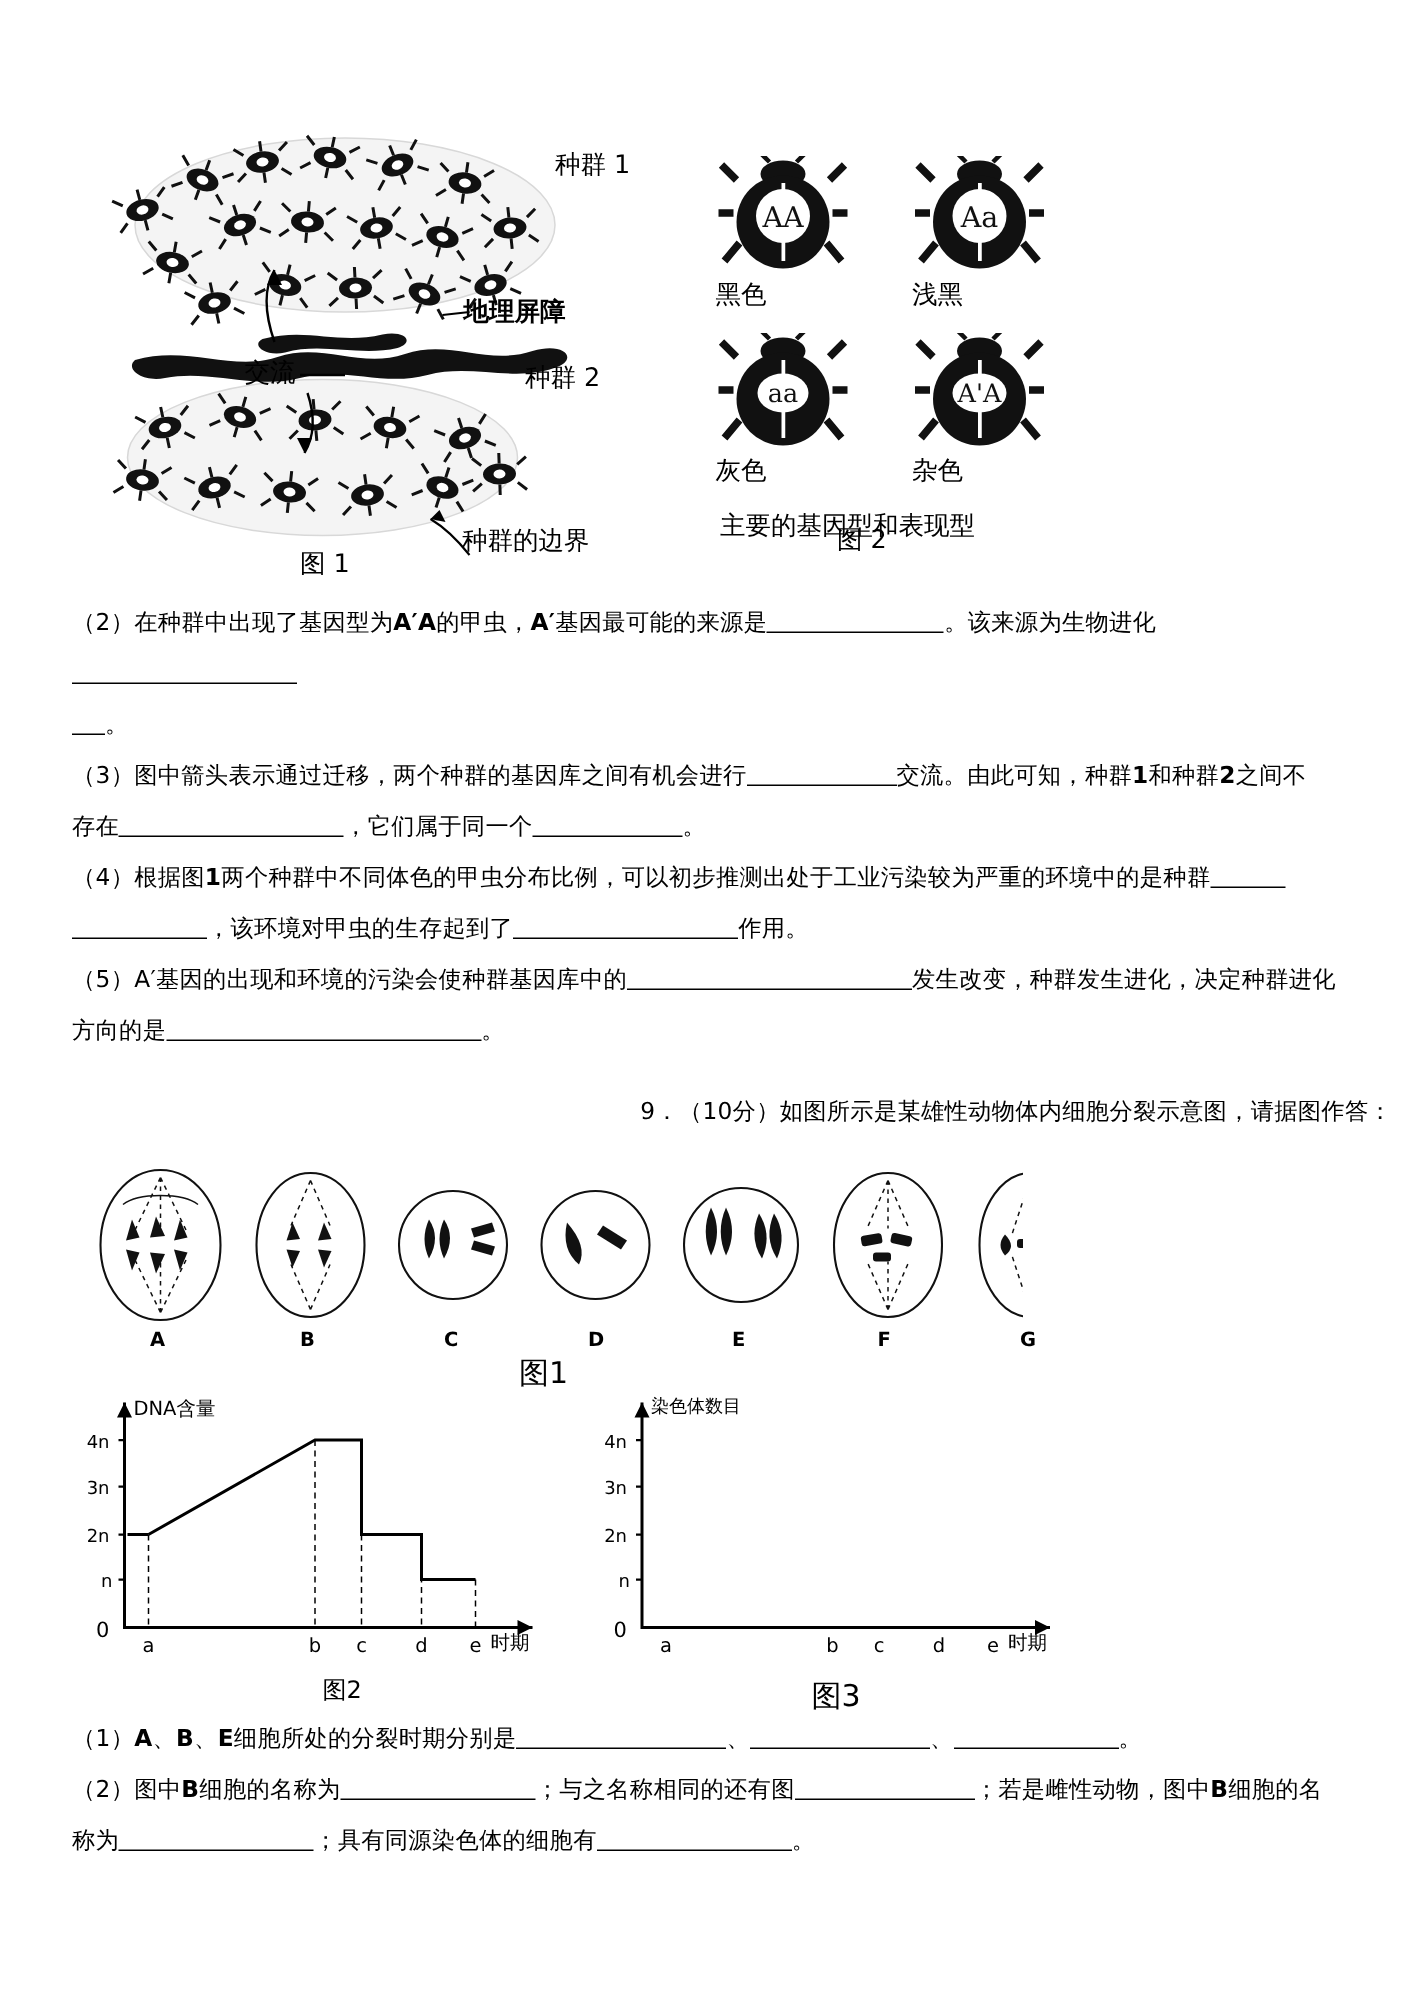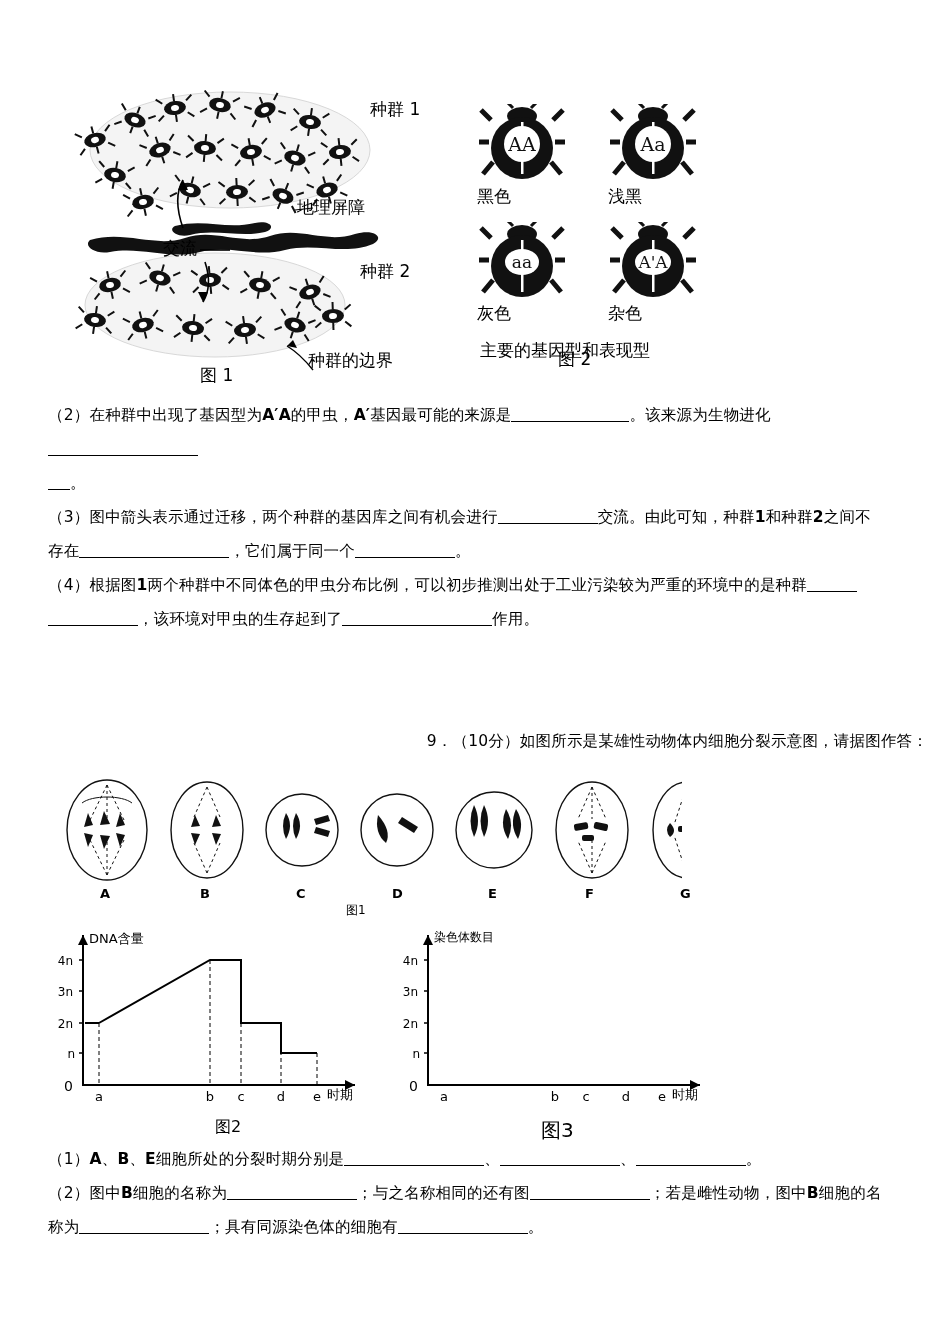--- a/index.html
+++ b/index.html
@@ -197,23 +197,23 @@
       <path d="M148,222 l5,-10 l-10,0 z" fill="#000"></path>
       <path d="M145,170 L175,170" stroke="#000" stroke-width="1.6" fill="none"></path>
 
       <path d="M258,290 C250,280 242,272 232,266" stroke="#000" stroke-width="1.4" fill="none"></path>
       <path d="M232,266 l10,2 l-4,-8 z" fill="#000"></path>
 
       <path d="M240,130 L258,128" stroke="#000" stroke-width="1.2" fill="none"></path>
     </svg>
 
     <span class="lbl" style="left:370px;top:98px;">种群 1</span>
-    <span class="lbl" style="left:297px;top:196px;">地理屏障</span>
+    <span class="lbl" style="left:309px;top:196px;font-weight:bold;">地理屏障</span>
     <span class="lbl" style="left:163px;top:237px;">交流</span>
-    <span class="lbl" style="left:350px;top:260px;margin-left:10px;">种群 2</span>
+    <span class="lbl" style="left:350px;top:240px;">种群 2</span>
     <span class="lbl" style="left:308px;top:349px;">种群的边界</span>
     <span class="lbl" style="left:200px;top:364px;text-align:right;">图 1</span>
 
     <svg width="90" height="78" style="position:absolute;left:477px;top:104px;">
       <g fill="#111">
         <path d="M14,16 L4,6 M76,16 L86,6 M12,38 L2,38 M78,38 L88,38 M16,58 L6,70 M74,58 L84,70" stroke="#111" stroke-width="5"></path>
         <ellipse cx="45" cy="12" rx="15" ry="9"></ellipse>
         <path d="M36,4 L30,-2 M54,4 L60,-2" stroke="#111" stroke-width="3"></path>
         <ellipse cx="45" cy="44" rx="31" ry="31"></ellipse>
         <rect x="44" y="18" width="2.5" height="52" fill="#fff"></rect>
@@ -263,20 +263,21 @@
     <span class="lbl" style="left:608px;top:302px;">杂色</span>
 
     <span class="lbl" style="left:468px;top:339px;margin-left:12px;">主要的基因型和表现型</span>
     <span class="lbl" style="left:558px;top:348px;">图 2</span>
   </div>
 
   <div class="qtext" id="q8-block" style="left:48px;top:398px;width:860px;">
       <div style="margin-bottom: 0px;"><span>（2）</span><span>在种群中出现了基因型为</span><span class="bold">A′A</span><span>的甲虫，</span><span class="bold">A′</span><span>基因最可能的来源是</span><span class="u" style="width: 118px;"></span><span>。该来源为生物进化</span><span class="u" style="width: 150px;"></span><br><span class="u" style="width: 22px;"></span><span>。</span></div>
       <div style="margin-bottom: 0px;"><span>（3）</span><span>图中箭头表示通过迁移，两个种群的基因库之间有机会进行</span><span class="u" style="width: 100px;"></span><span>交流。由此可知，种群</span><span class="bold">1</span><span>和种群</span><span class="bold">2</span><span>之间不</span><br><span>存在</span><span class="u" style="width: 150px;"></span><span>，它们属于同一个</span><span class="u" style="width: 100px;"></span><span>。</span></div>
       <div style="margin-bottom: 0px;"><span>（4）</span><span>根据图</span><span class="bold">1</span><span>两个种群中不同体色的甲虫分布比例，可以初步推测出处于工业污染较为严重的环境中的是种群</span><span class="u" style="width: 50px;"></span><br><span class="u" style="width: 90px;"></span><span>，该环境对甲虫的生存起到了</span><span class="u" style="width: 150px;"></span><span>作用。</span></div>
+      <div style="margin-bottom: 0px;"><span>（5）</span><span>A′基因的出现和环境的污染会使种群基因库中的</span><span class="u" style="width: 190px;"></span><span>发生改变，种群发生进化，决定种群进化</span><br><span>方向的是</span><span class="u" style="width: 210px;"></span><span>。</span></div>
     </div>
 
   <div class="qtext" style="left:48px;top:728px;width:880px;line-height:26px;text-align:right;">9．（10分）如图所示是某雄性动物体内细胞分裂示意图，请据图作答：</div>
 
   <svg width="620" height="115" style="position:absolute;left:62px;top:775px;">
     <g fill="none" stroke="#111" stroke-width="1.4">
 
       <ellipse cx="45" cy="55" rx="40" ry="50"></ellipse>
       <path d="M20,28 C30,20 60,20 70,28" stroke-width="1"></path>
       <path d="M45,10 L28,45 M45,10 L45,45 M45,10 L62,45" stroke-dasharray="3 3" stroke-width="1"></path>
@@ -339,21 +340,21 @@
     </g>
   </svg>
 
   <span class="cell-lab" style="left:100px;top:886px;">A</span>
   <span class="cell-lab" style="left:200px;top:886px;">B</span>
   <span class="cell-lab" style="left:296px;top:886px;">C</span>
   <span class="cell-lab" style="left:392px;top:886px;">D</span>
   <span class="cell-lab" style="left:488px;top:886px;">E</span>
   <span class="cell-lab" style="left:585px;top:886px;">F</span>
   <span class="cell-lab" style="left:680px;top:886px;">G</span>
-  <span class="lbl" style="left:346px;top:902px;font-size:12px;">图1</span>
+  <span class="lbl" style="left:346px;top:902px;font-size:20px;">图1</span>
 
   <svg width="330" height="190" style="position:absolute;left:55px;top:925px;">
 
     <path d="M28,10 L28,160 L300,160" stroke="#000" stroke-width="2" fill="none"></path>
     <path d="M28,10 l-5,10 l10,0 z" fill="#000"></path>
     <path d="M300,160 l-10,-5 l0,10 z" fill="#000"></path>
 
     <g stroke="#000" stroke-width="1.5">
       <path d="M24,35 L28,35"></path>
         <path d="M24,66 L28,66"></path>

